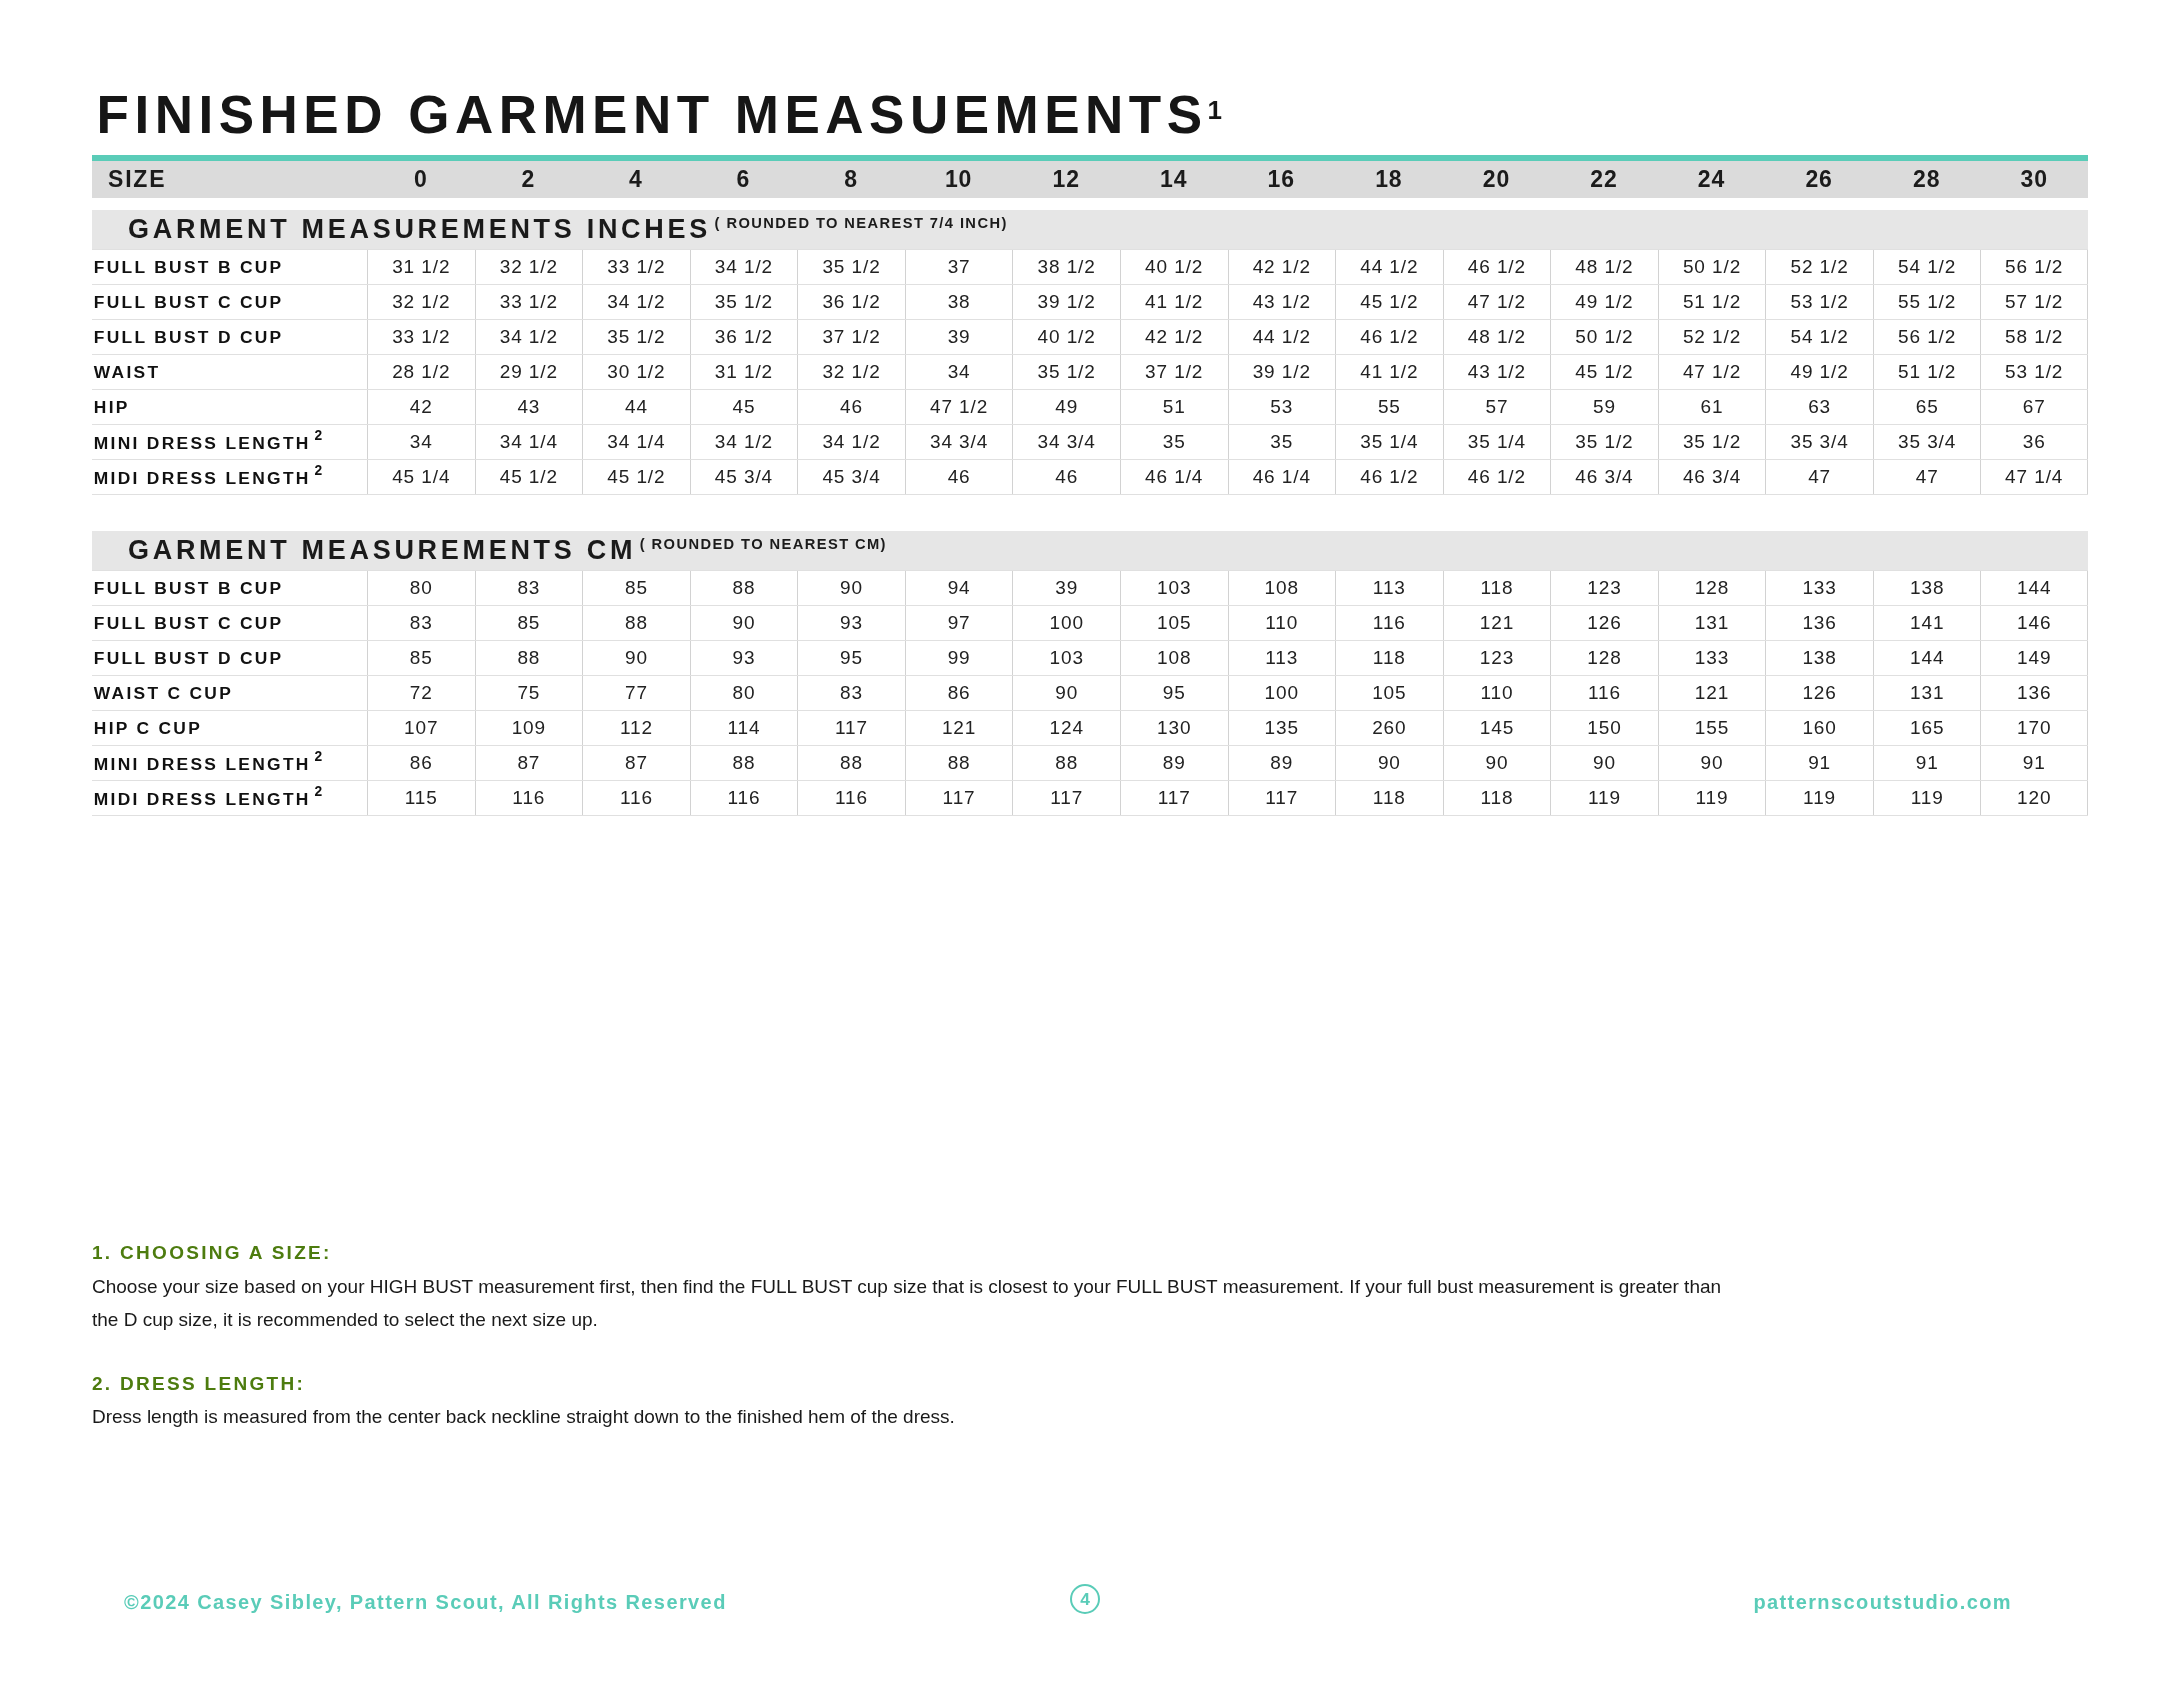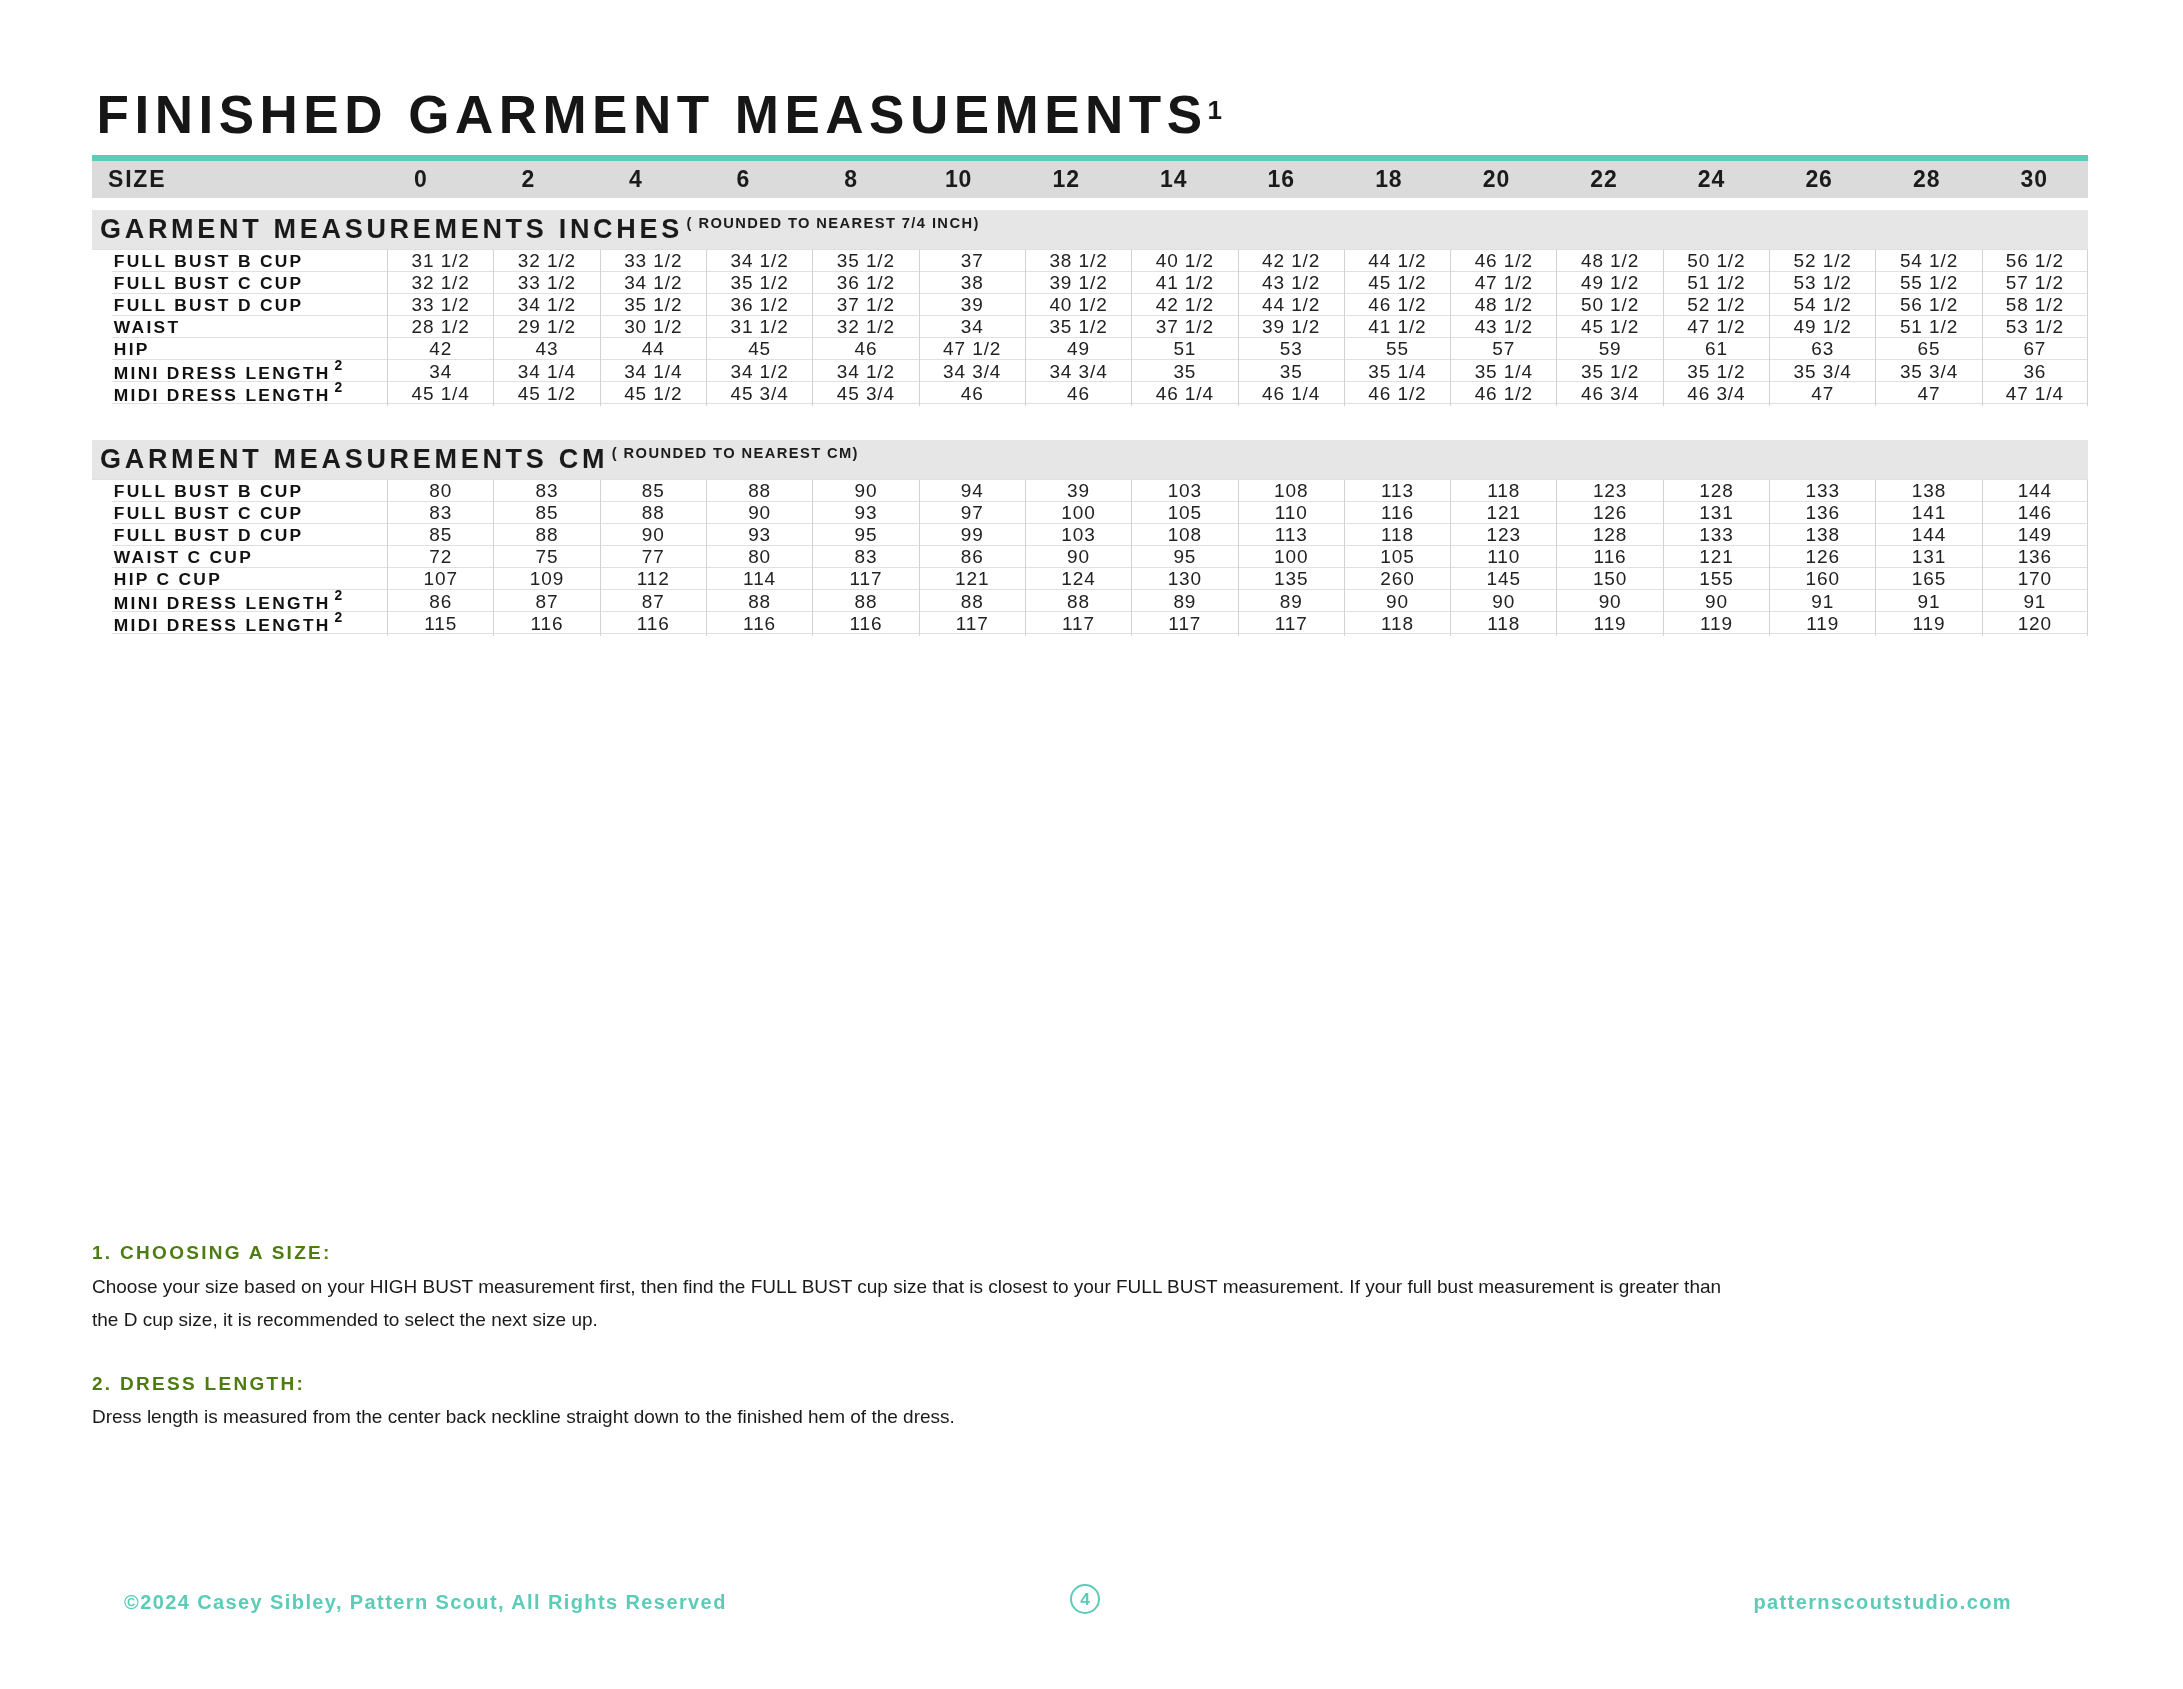--- a/index.html
+++ b/index.html
@@ -75,38 +75,38 @@
     background:var(--band-bg);
     display:flex;
     align-items:center;
     white-space:nowrap;
   }
   .band-title{
     font-weight:bold;
     font-size:27px;
     letter-spacing:3.7px;
     color:#1a1a1a;
-    padding-left:8px;
+    padding-left:20px;
+    margin-left:16px;
   }
   .band-note{
     font-weight:bold;
     font-size:14.7px;
     letter-spacing:1.4px;
     position:relative;
     top:-6.4px;
     margin-left:3.7px;
   }
   .rows{border-top:0.9px solid var(--hline);}
   .trow{
     display:grid;
     grid-template-columns:275px repeat(16,1fr);
     align-items:center;
-    height:22px;
+    height:35px;
     border-bottom:0.9px solid var(--hline);
-    margin-left:20px;
   }
   .rlabel{
     font-weight:bold;
     font-size:17.4px;
     letter-spacing:2.3px;
     color:#111;
     padding-left:1.8px;
     white-space:nowrap;
   }
   .rlabel sup{

